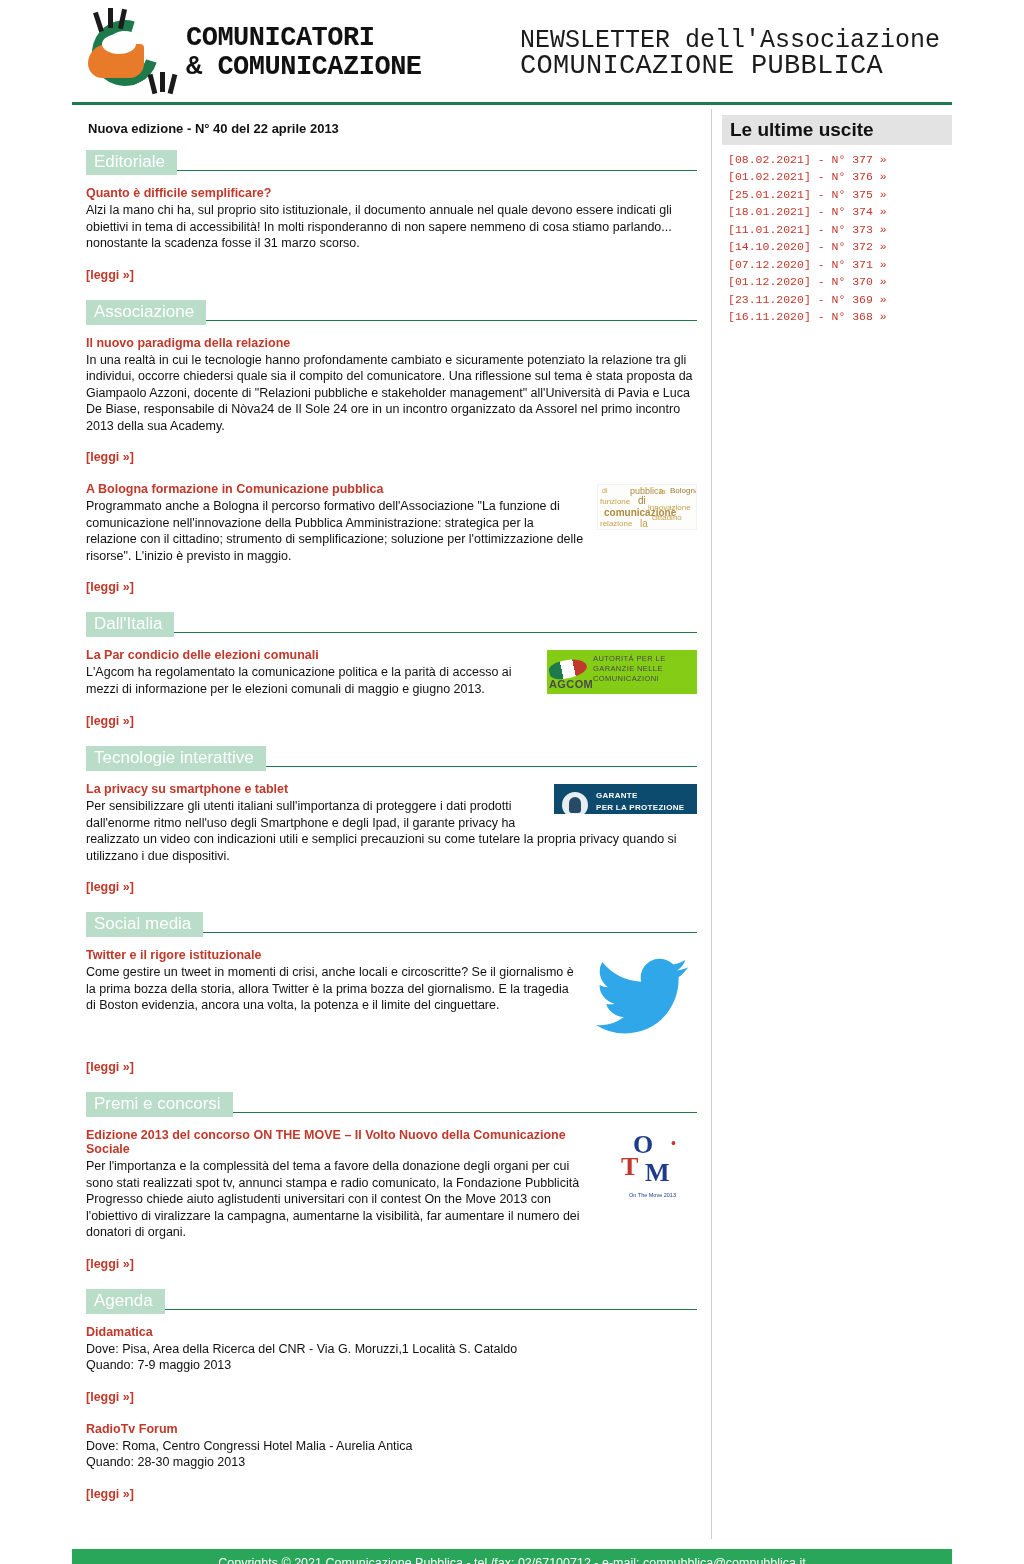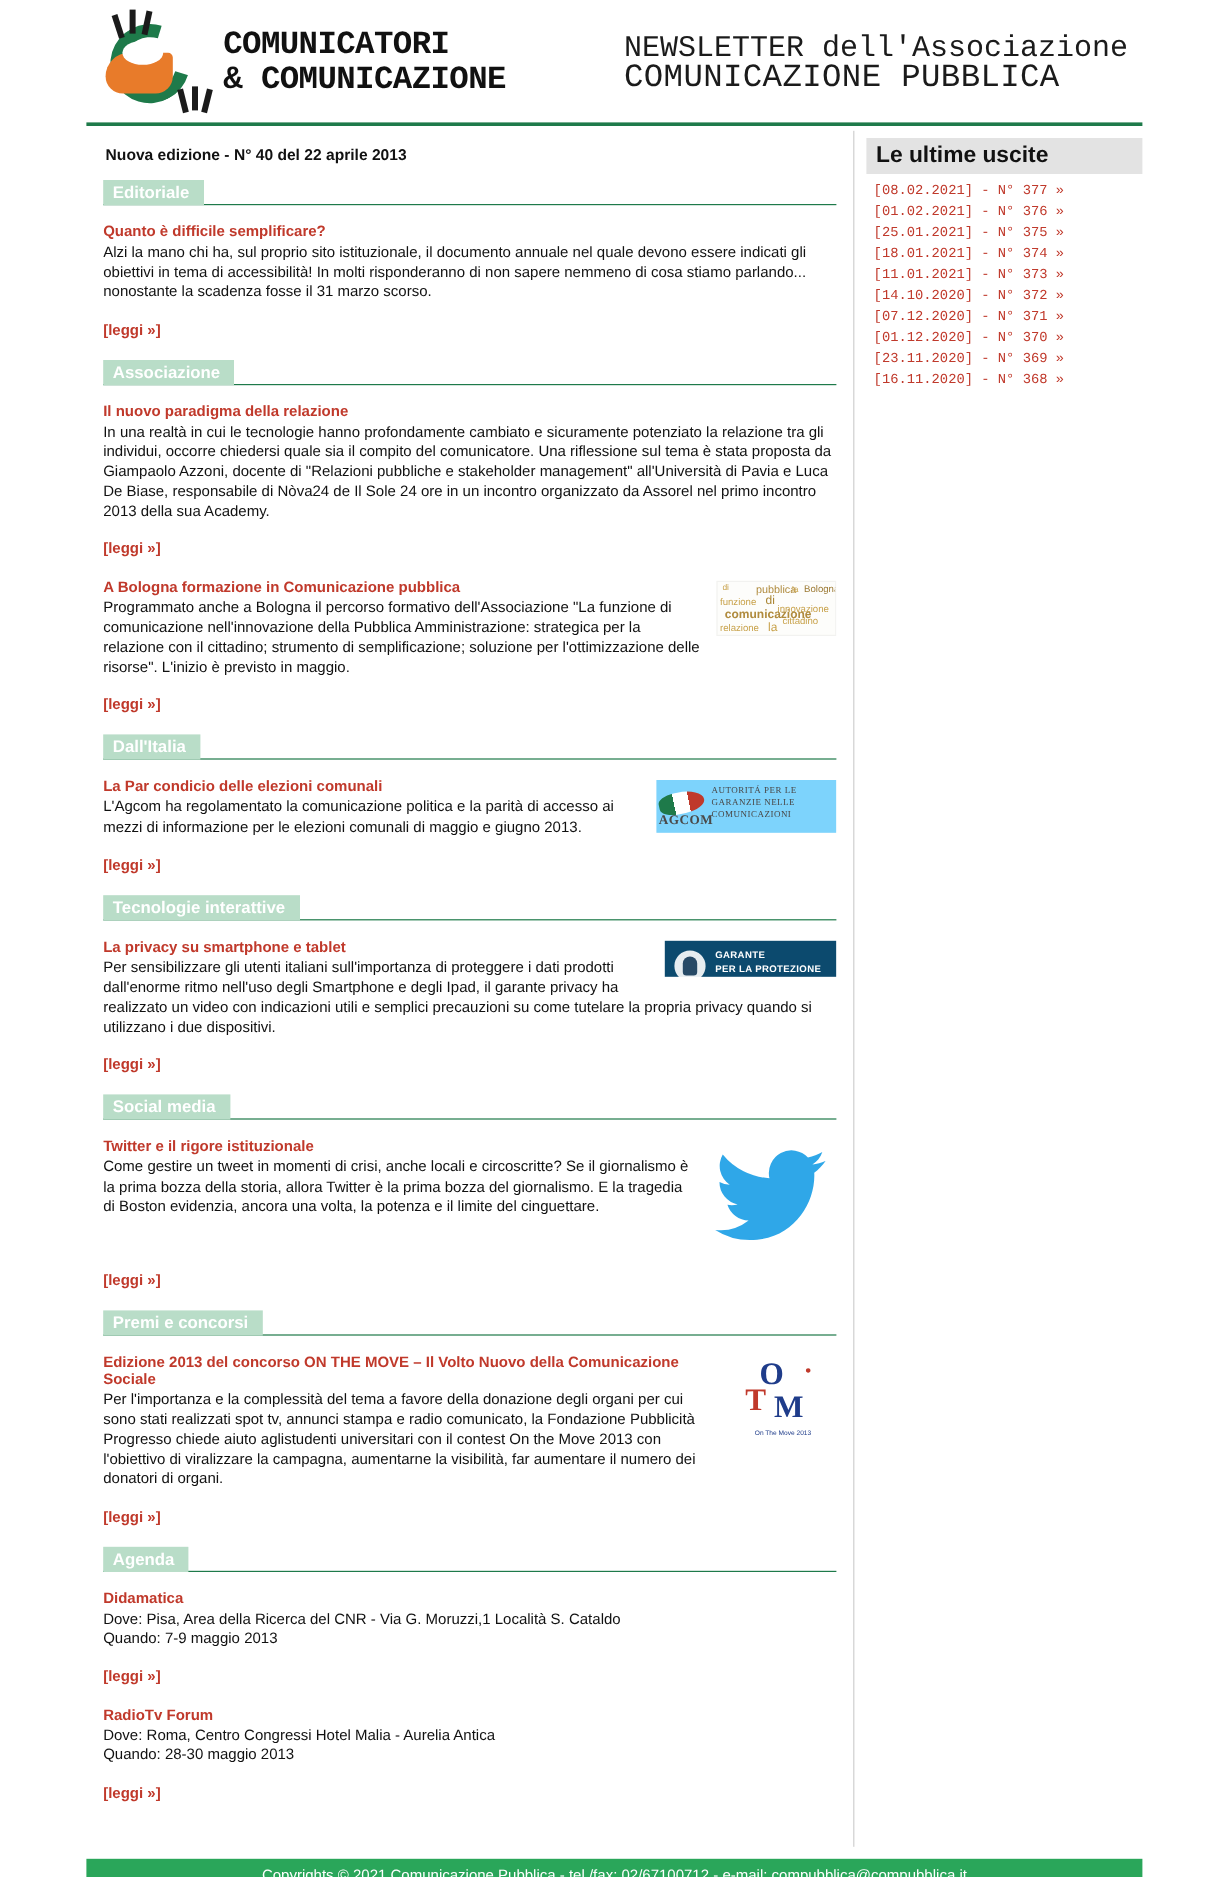--- a/index.html
+++ b/index.html
@@ -130,24 +130,23 @@
   .sec .rule {
     position: absolute;
     left: 0; right: 0; top: 20px;
     border-top: 1px solid #1e7a4a;
   }
   .sec .lbl {
     position: relative;
     display: inline-block;
     background: #b9ddc8;
     color: #ffffff;
-    font-size: 14px;
+    font-size: 17px;
     padding: 2px 12px 3px 8px;
     z-index: 2;
-    font-weight: bold;
   }
   
   .art {
     margin: 10px 0 0 0;
     padding-bottom: 2px;
     position: relative;
     overflow: hidden;
   }
   .art h3 {
     margin: 0 0 2px 0;
@@ -203,23 +202,22 @@
     border: 1px solid #f2f2f0;
   }
   .thumb-bologna .w {
     position: absolute;
     font-family: "Liberation Sans", sans-serif;
     color: #c8a24b;
     white-space: nowrap;
   }
   .thumb-agcom {
     width: 150px; height: 44px;
-    background: #7dd3fc;
-    position: relative;
-    font-family: Liberation Serif, serif;
+    background: #84cc16;
+    position: relative;
   }
   .agcom-swoosh {
     position: absolute; left: 2px; top: 10px;
     width: 38px; height: 18px;
     background: linear-gradient(90deg,#1e7a4a 0 33%,#ffffff 33% 66%,#c0392b 66% 100%);
     border-radius: 40% 60% 50% 45%;
     transform: rotate(-12deg);
   }
   .agcom-txt {
     position: absolute; left: 46px; top: 4px;

